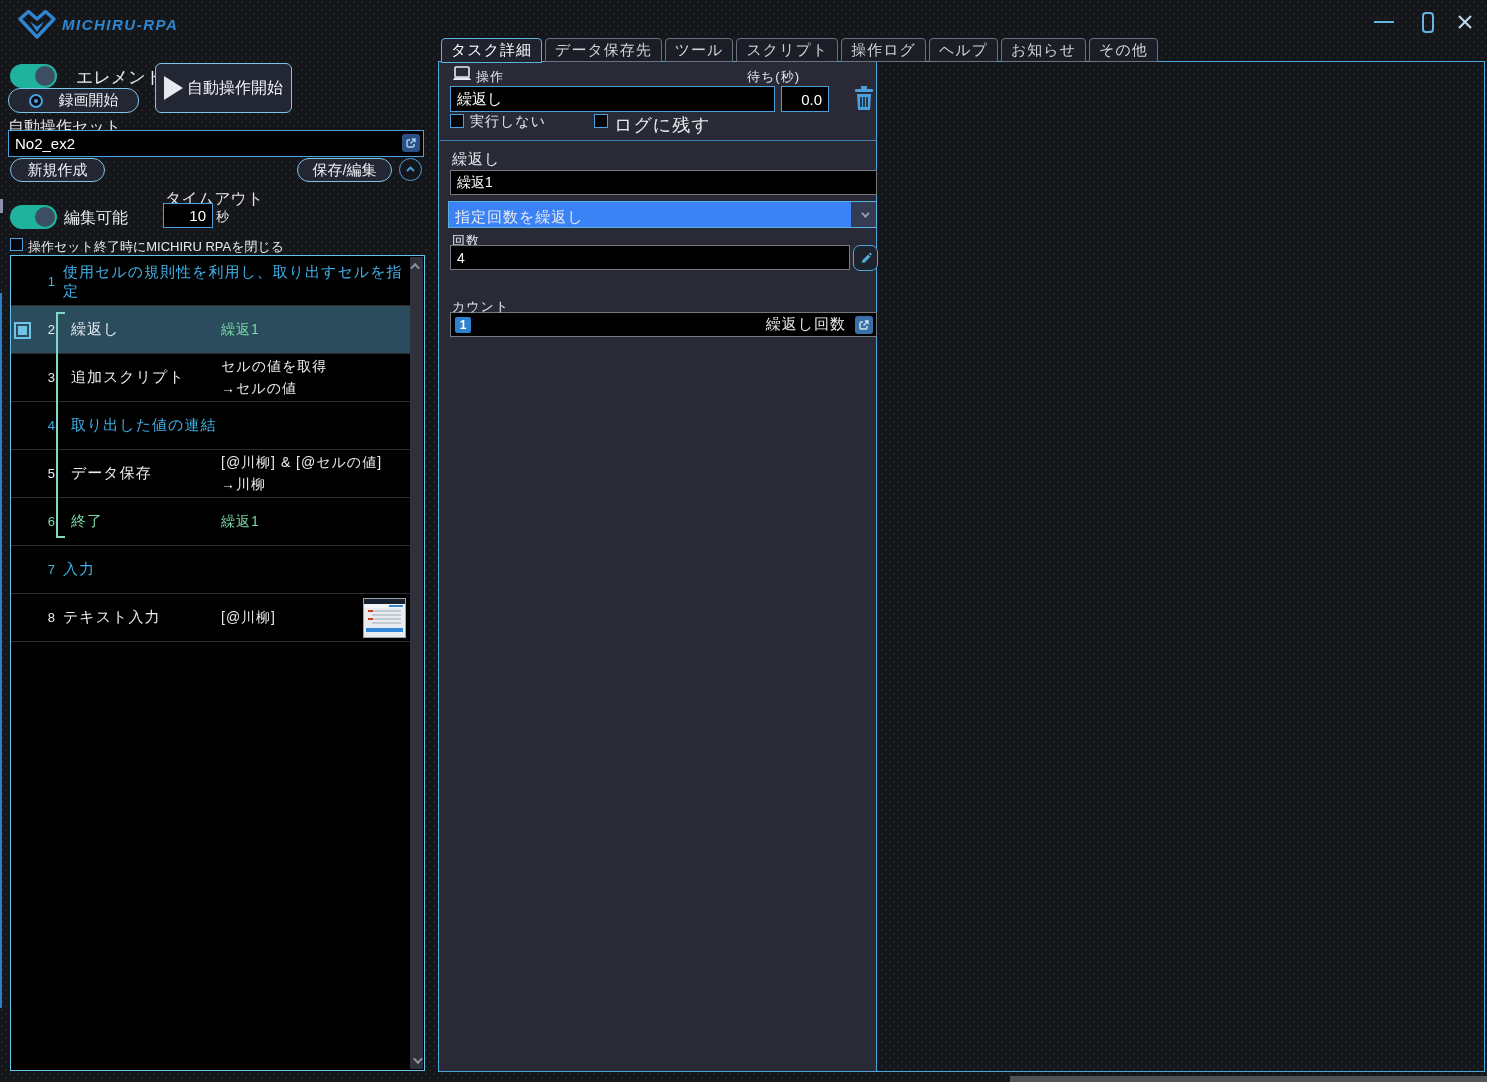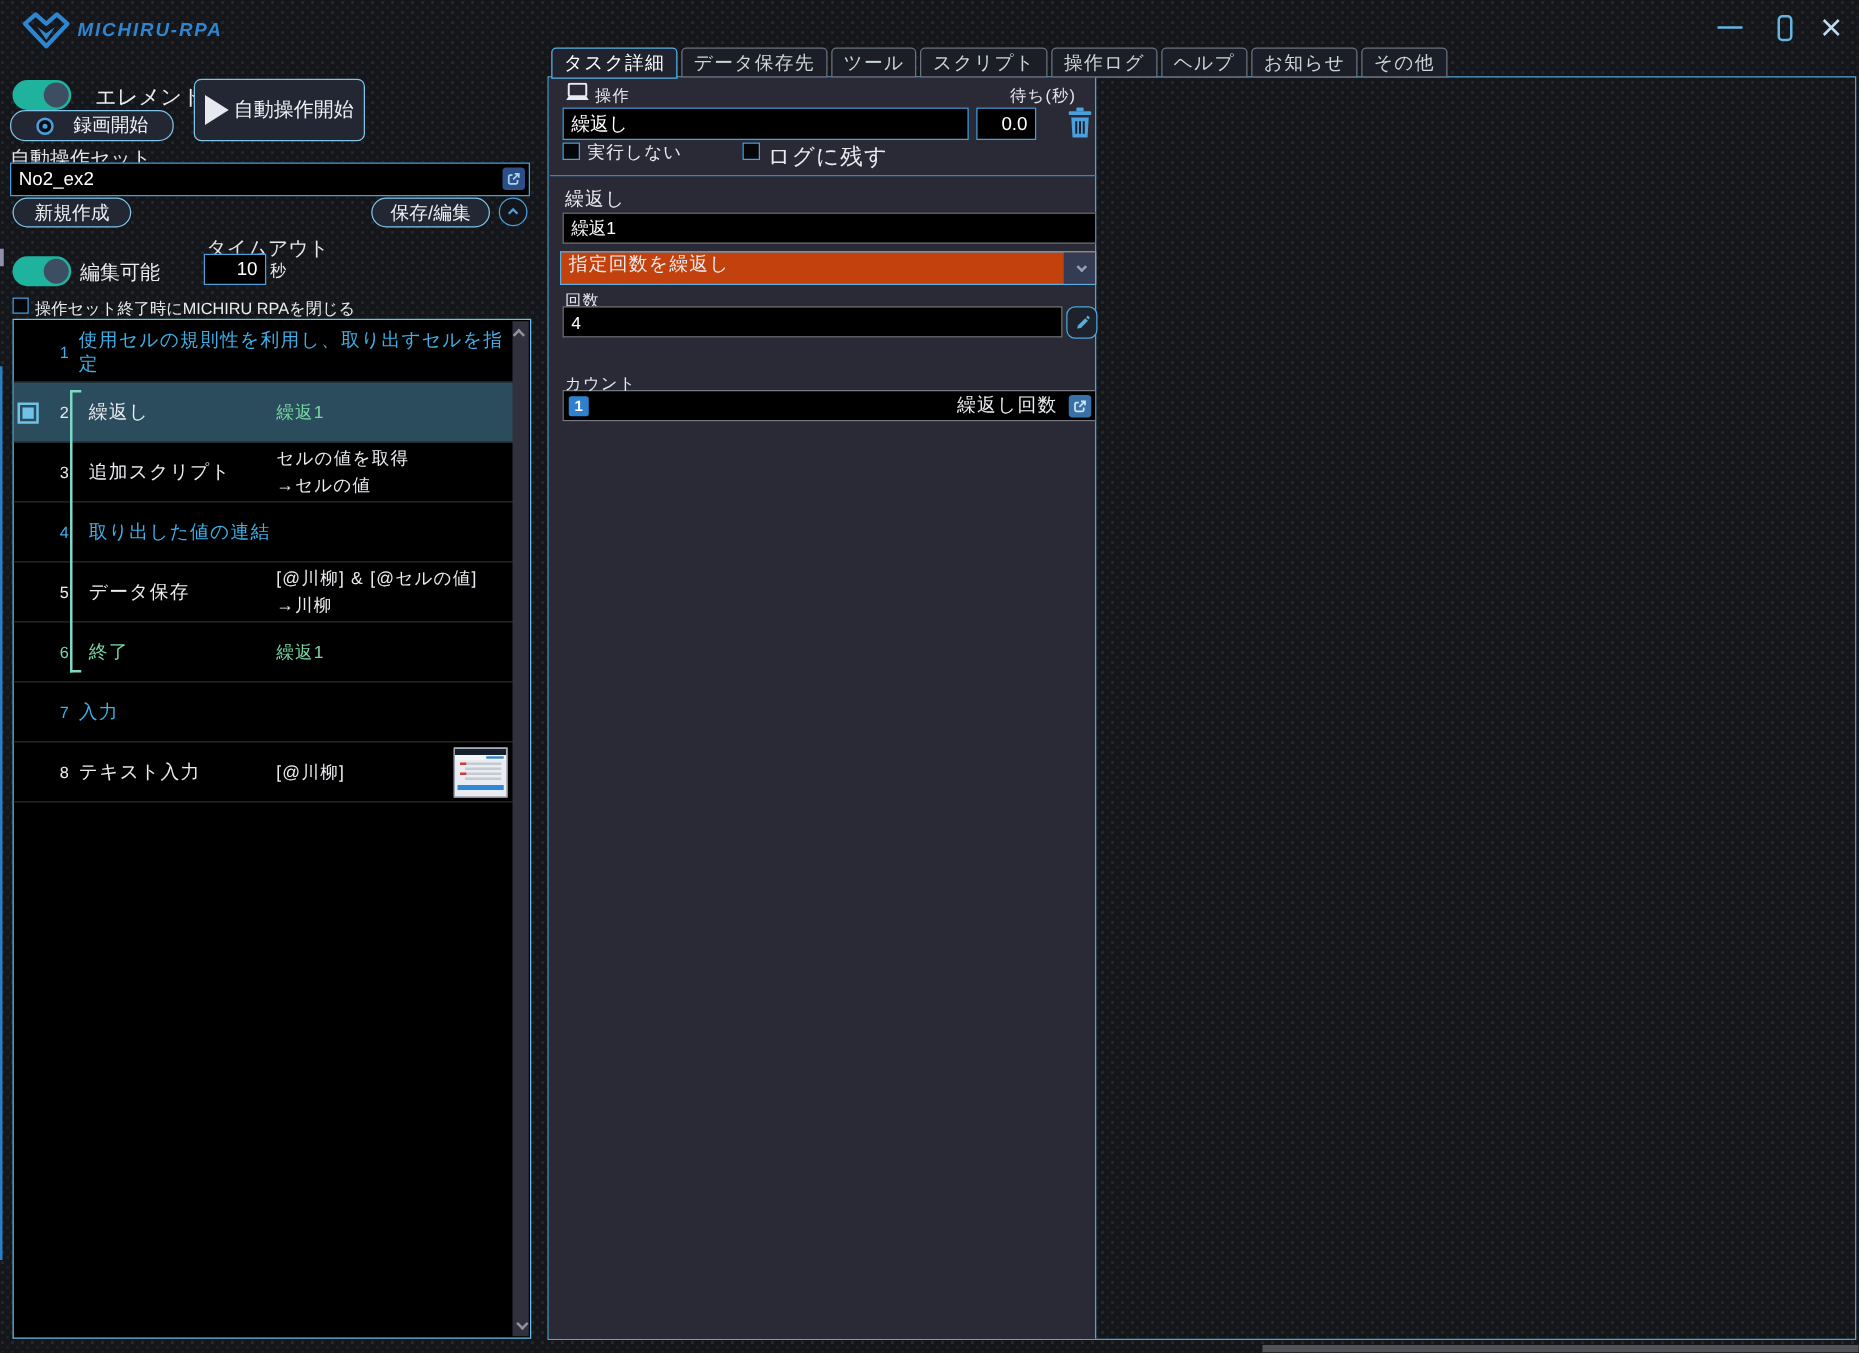--- a/index.html
+++ b/index.html
@@ -84,21 +84,21 @@
 
   
   .tab-bar { position:absolute; left:441px; top:38px; display:flex; gap:3px; z-index:3; }
   .tab { height:24px; padding:2px 9px 0 9px; font-size:15px; letter-spacing:1px; color:#ced4db; background:#1b1e26;
          border:1px solid #6a7280; border-radius:4px 4px 0 0; cursor:pointer; white-space:nowrap; }
   .tab.active { color:#ffffff; background:#20232e; border-color:#5ab4e4; height:25px; position:relative; z-index:4; }
   .panel-outline { left:438px; top:61px; width:1047px; height:1011px; border:1px solid #4da6d9; }
   .form-panel { left:439px; top:62px; width:438px; height:1009px; background:#2a2a37; border-right:1px solid #4da6d9; }
   .f-lbl { position:absolute; font-size:13px; color:#e4e7ec; letter-spacing:1px; }
   .inp-grey { border-color:#75787f; font-size:14px; }
-  .select-box { left:448px; top:201px; width:429px; height:27px; background:#c2410c; border:1px solid #57b1e2; display:flex; align-items:flex-start; }
+  .select-box { left:448px; top:201px; width:429px; height:27px; background:#3b82f6; border:1px solid #57b1e2; display:flex; align-items:flex-end; }
   .select-box .val { flex:1; padding-left:6px; font-size:15px; letter-spacing:1px; }
   .select-box .dd { width:25px; align-self:stretch; background:#333c52; display:flex; align-items:center; justify-content:center; cursor:pointer; }
   .dd .chev { border-color:#97a0b5; }
   .pencil-btn { left:853px; top:245px; width:25px; height:26px; border-radius:7px; border:1px solid #4da6d9; background:#1e222c; cursor:pointer;
                 display:flex; align-items:center; justify-content:center; padding:0; }
   .counter-field { left:450px; top:312px; width:427px; height:25px; background:#000; border:1px solid #75787f; display:flex; align-items:center; gap:9px; padding:0 3px 0 4px; }
   .badge { width:16px; height:16px; background:#2f80cf; border-radius:2px; color:#fff; font-size:12px; font-weight:bold;
            display:flex; align-items:center; justify-content:center; }
   .counter-field .val { flex:1; font-size:15px; letter-spacing:1px;text-align:right; }
   .counter-field .sq-ic-btn { background:#3a70a8; }
@@ -264,21 +264,21 @@
     <div class="tab">その他</div>
   </div>
 <div class="abs panel-outline"></div>
 <div class="abs form-panel"></div>
 
 <svg class="abs" style="left:451px;top:66px;z-index:2;" width="22" height="17" viewBox="0 0 22 17">
   <rect x="4" y="1" width="14" height="10" rx="1" fill="none" stroke="#e8ecf0" stroke-width="1.6"></rect>
   <path d="M2 14 H20 L18.5 11.5 H3.5 Z" fill="#e8ecf0"></path>
 </svg>
 <div class="abs f-lbl nowrap" style="left:476px;top:68px;z-index:2;">操作</div>
-<div class="abs f-lbl nowrap" style="left:808px;top:68px;z-index:2;">待ち(秒)</div>
+<div class="abs f-lbl nowrap" style="left:747px;top:68px;z-index:2;">待ち(秒)</div>
 <input class="inp abs" style="left: 450px; top: 86px; width: 325px; height: 26px; z-index: 2;" value="繰返し">
 <input class="inp abs" style="left: 781px; top: 86px; width: 48px; height: 26px; text-align: right; z-index: 2;" value="0.0">
 <button class="win-btn abs" style="left:850px;top:85px;width:28px;height:28px;z-index:2;">
   <svg width="24" height="26" viewBox="0 0 24 26">
     <rect x="9" y="1" width="6" height="3" rx="1" fill="#4aa0dc"></rect>
     <rect x="3" y="4" width="18" height="3" rx="1" fill="#4aa0dc"></rect>
     <path d="M5 9 H19 L18 25 H6 Z" fill="#4aa0dc"></path>
     <path d="M9 12 V22 M12 12 V22 M15 12 V22" stroke="#1e222c" stroke-width="1.6"></path>
   </svg>
 </button>

